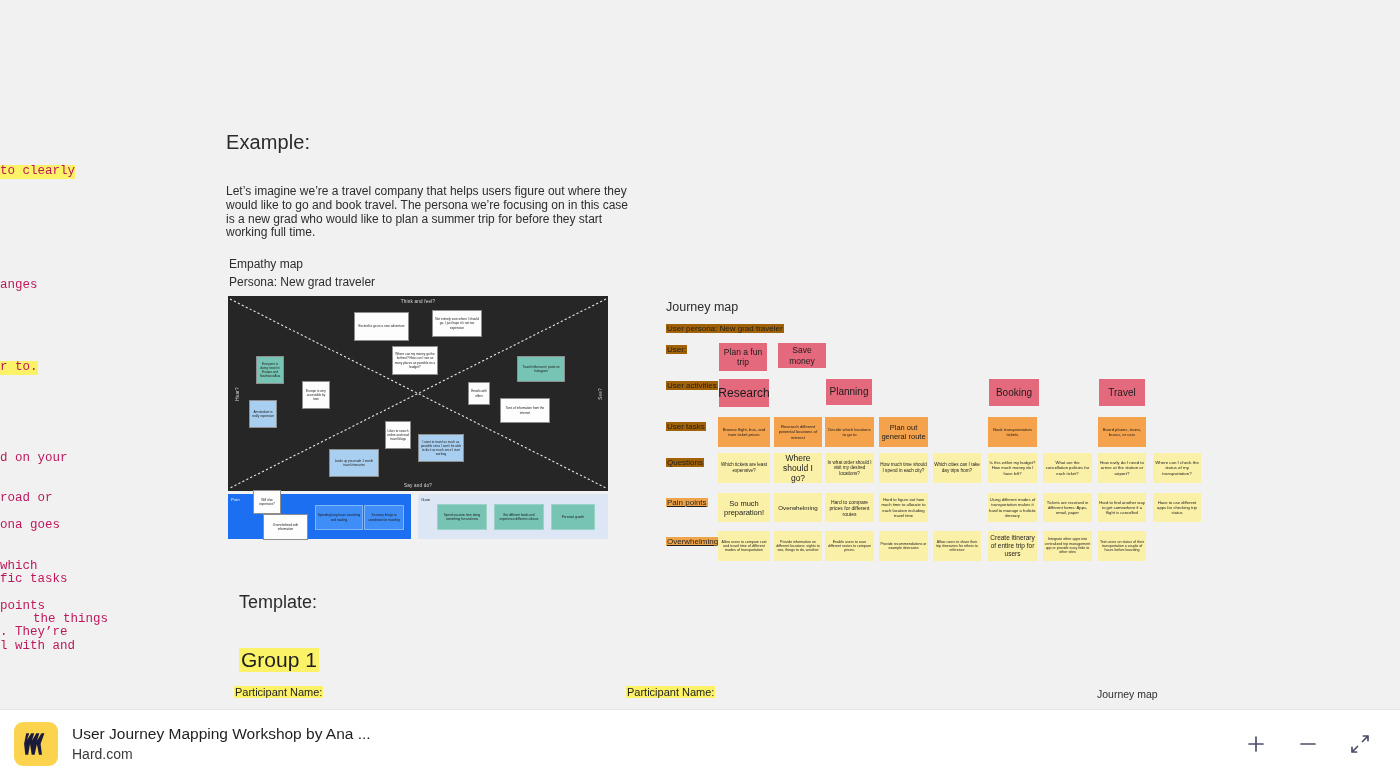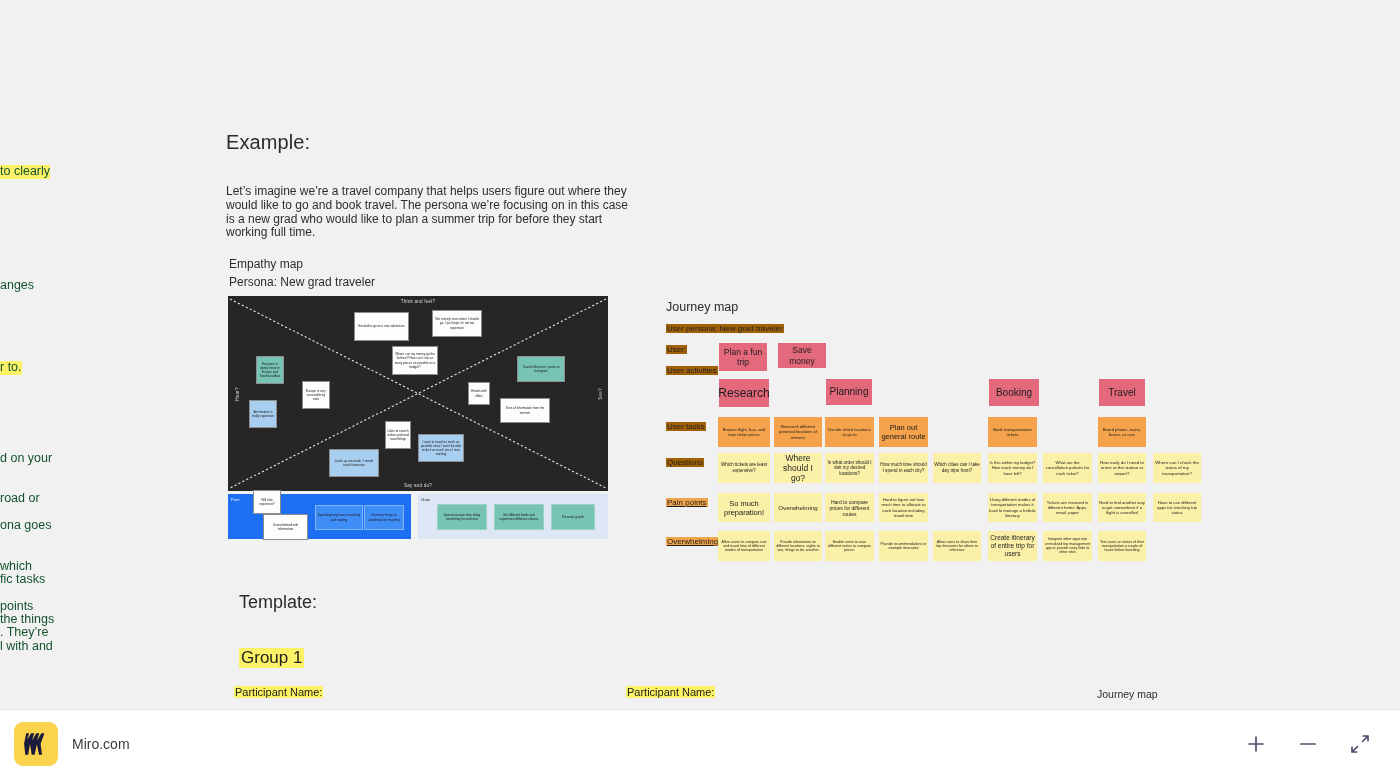--- a/index.html
+++ b/index.html
@@ -21,23 +21,24 @@
     left: 0; top: 0; right: 0; bottom: 67px;
     overflow: hidden;
     background: #f1f1f1;
   }
 
   
   .clip-col { position: absolute; left: 0; top: 0; width: 120px; height: 100%; }
   .clip-line {
     position: absolute;
     font-size: 12.5px;
-    color: #14532d;
+    color: #be185d;
     white-space: nowrap;
     line-height: 13.5px;
+    font-family: Liberation Mono, monospace;
   }
   .hl { background: #fbf267; }
 
   
   .h-example {
     position: absolute; left: 226px; top: 131px;
     font-size: 20px; color: #2b2b2b; letter-spacing: .1px;
   }
   .para {
     position: absolute; left: 226px; top: 185px; width: 408px;
@@ -50,21 +51,21 @@
   .lbl-persona {
     position: absolute; left: 229px; top: 275px;
     font-size: 12px; color: #2d2d2d;
   }
   .h-template {
     position: absolute; left: 239px; top: 592px;
     font-size: 18px; color: #2b2b2b;
   }
   .group1 {
     position: absolute; left: 239px; top: 648px;
-    font-size: 17px; color: #1f1f1f; background: #fbf267;
+    font-size: 21px; color: #1f1f1f; background: #fbf267;
     padding: 0 2px;
   }
   .pname1 {
     position: absolute; left: 234px; top: 686px;
     font-size: 11px; color: #1f1f1f; background: #fbf267; padding: 0 1px;
   }
   .pname2 {
     position: absolute; left: 626px; top: 686px;
     font-size: 11px; color: #1f1f1f; background: #fbf267; padding: 0 1px;
   }
@@ -181,21 +182,21 @@
     <div class="clip-col" id="clip-col">
         <div class="clip-line hl" style="top: 165px; left: 0px;">to clearly</div>
         <div class="clip-line" style="top: 279px; left: 0px;">anges</div>
         <div class="clip-line hl" style="top: 361px; left: 0px;">r to.</div>
         <div class="clip-line" style="top: 452px; left: 0px;">d on your</div>
         <div class="clip-line" style="top: 492px; left: 0px;">road or</div>
         <div class="clip-line" style="top: 519px; left: 0px;">ona goes</div>
         <div class="clip-line" style="top: 560px; left: 0px;"> which</div>
         <div class="clip-line" style="top: 573px; left: 0px;">fic tasks</div>
         <div class="clip-line" style="top: 600px; left: 0px;">points</div>
-        <div class="clip-line" style="top: 613px; left: 0px;">the things</div>
+        <div class="clip-line" style="top: 613px; left: 0px; padding-left: 33px;">the things</div>
         <div class="clip-line" style="top: 626px; left: 0px;">. They’re</div>
         <div class="clip-line" style="top: 640px; left: 0px;">l with and</div>
       </div>
 
     <div class="h-example">Example:</div>
     <div class="para">Let’s imagine we’re a travel company that helps users figure out where they would like to go and book travel. The persona we’re focusing on in this case is a new grad who would like to plan a summer trip for before they start working full time.</div>
     <div class="lbl-empathy">Empathy map</div>
     <div class="lbl-persona">Persona: New grad traveler</div>
 
     <div id="empathy">
@@ -243,21 +244,21 @@
       </div>
     </div>
 
     <div id="journey">
       <div class="jm-title">Journey map</div>
       <div class="row-lbl" style="top:24px;left:0">User persona: New grad traveler</div>
       <div id="jm-body">
           <div class="row-lbl" style="top: 45px; left: 0px;">User:</div>
           <div class="card c-pink" style="left: 52px; top: 42px; width: 50px; height: 30px; font-size: 8.5px; line-height: 10.2px; padding: 1px;">Plan a fun trip</div>
           <div class="card c-pink" style="left: 111px; top: 42px; width: 50px; height: 27px; font-size: 8.5px; line-height: 10.2px; padding: 1px;">Save money</div>
-          <div class="row-lbl" style="top: 66px; left: 0px;">User activities</div>
+          <div class="row-lbl" style="top: 81px; left: 0px;">User activities</div>
           <div class="card c-pink" style="left: 52px; top: 78px; width: 52px; height: 30px; font-size: 12px; line-height: 12px; padding: 1px;">Research</div>
           <div class="card c-pink" style="left: 159px; top: 78px; width: 48px; height: 28px; font-size: 10px; line-height: 12px; padding: 1px;">Planning</div>
           <div class="card c-pink" style="left: 322px; top: 78px; width: 52px; height: 29px; font-size: 10px; line-height: 12px; padding: 1px;">Booking</div>
           <div class="card c-pink" style="left: 432px; top: 78px; width: 48px; height: 29px; font-size: 10px; line-height: 12px; padding: 1px;">Travel</div>
           <div class="row-lbl" style="top: 122px; left: 0px;">User tasks</div>
           <div class="card c-orange" style="left: 52px; top: 117px; width: 52px; height: 30px; font-size: 4.2px; line-height: 5.04px; padding: 1px;">Browse flight, bus, and train ticket prices</div>
           <div class="card c-orange" style="left: 108px; top: 117px; width: 48px; height: 30px; font-size: 4.2px; line-height: 5.04px; padding: 1px;">Research different potential locations of interest</div>
           <div class="card c-orange" style="left: 159px; top: 117px; width: 49px; height: 30px; font-size: 4.2px; line-height: 5.04px; padding: 1px;">Decide which locations to go to</div>
           <div class="card c-orange" style="left: 213px; top: 117px; width: 49px; height: 30px; font-size: 7.5px; line-height: 9px; padding: 1px;">Plan out general route</div>
           <div class="card c-orange" style="left: 322px; top: 117px; width: 49px; height: 30px; font-size: 4.2px; line-height: 5.04px; padding: 1px;">Book transporatation tickets</div>
@@ -302,21 +303,22 @@
 
   <div id="bottombar">
     <div class="logo">
       <svg width="26" height="26" viewBox="0 0 26 26" aria-hidden="true">
         <g fill="#1a1a3c">
           <path d="M3.2 2.2h3.0L4.0 9.0l4.2-6.8h3.0L9.0 9.6l4.3-7.4h3.0l-2.3 7.6 4.4-7.6h3.0L17.6 13 19 23.8h-3.0L13.9 13.3 11.6 23.8H8.7L7.0 13.1 5.2 23.8H2.3L1.1 12.8z"></path>
         </g>
       </svg>
     </div>
     <div class="meta">
-      <div class="meta-sub">Miro.com</div>
+      <div class="meta-title">User Journey Mapping Workshop by Ana ...</div>
+      <div class="meta-sub">Hard.com</div>
     </div>
     <div class="bar-spacer"></div>
 
     <div class="ctrl" title="Zoom in">
       <svg width="24" height="24" viewBox="0 0 24 24">
         <path d="M12 5v14M5 12h14" stroke="#4b4f6b" stroke-width="1.7" stroke-linecap="round"></path>
       </svg>
     </div>
     <div class="ctrl" title="Zoom out">
       <svg width="24" height="24" viewBox="0 0 24 24">

